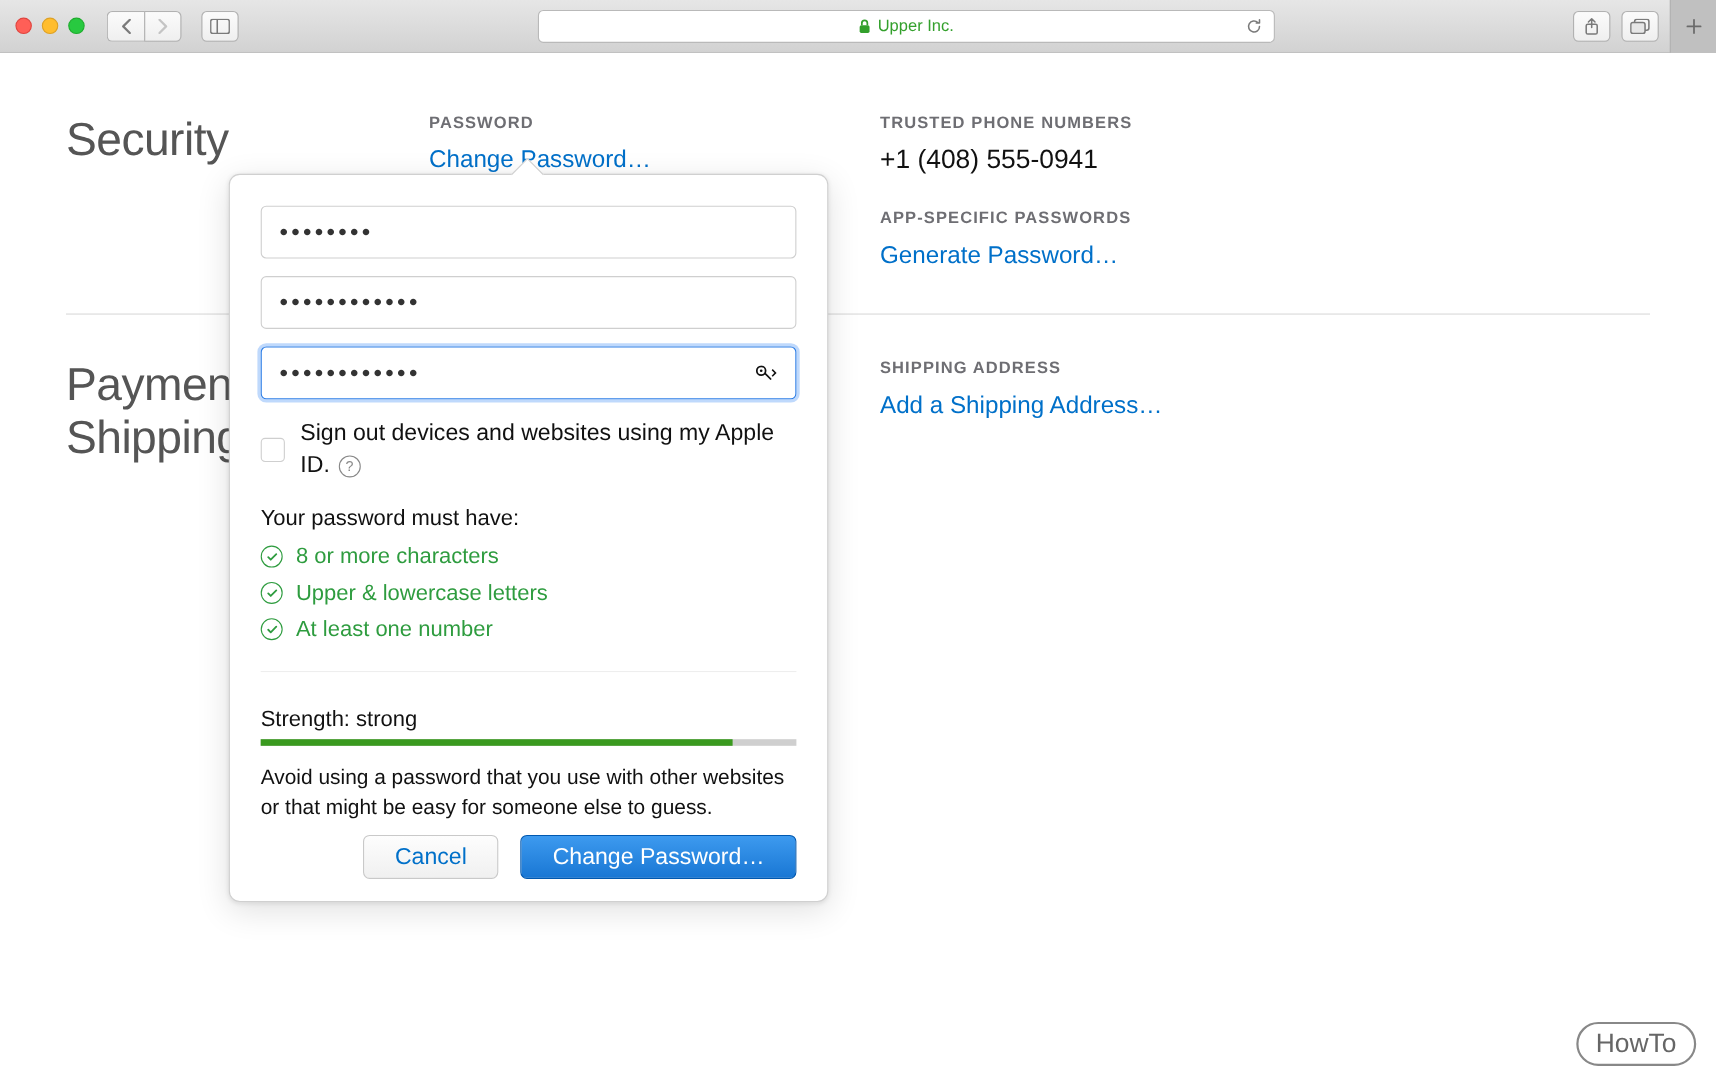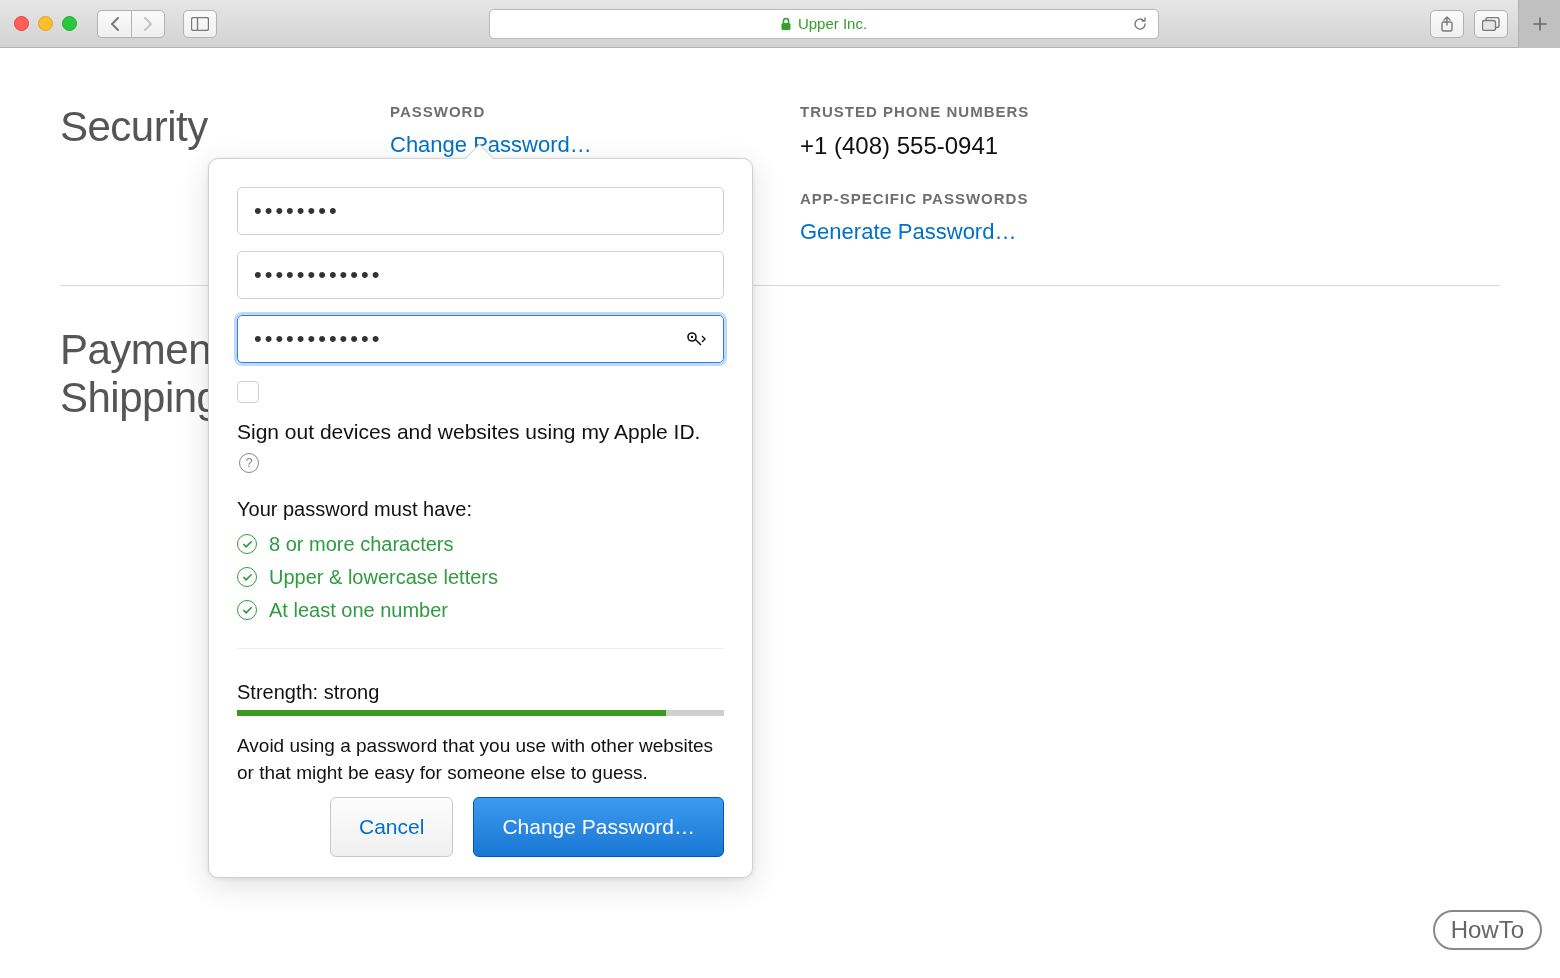--- a/index.html
+++ b/index.html
@@ -177,23 +177,22 @@
     }
     .pw-input.focused {
       border: 1px solid #2f7fe6;
       box-shadow: 0 0 0 3px rgba(0,103,244,0.25);
     }
     .key-icon {
       position:absolute; right:16px; top:50%; transform:translateY(-50%);
       color:#111; font-size:16px;
     }
     .checkbox-row {
-      display:flex; gap:14px; align-items:flex-start;
+      display:flex; gap:14px; align-items:center;
       margin: 10px 0 22px 0;
-      flex-direction: column;
     }
     .chk {
       width:22px;height:22px;border:1px solid #cfcfcf;border-radius:4px;flex-shrink:0; margin-top:2px;
     }
     .chk-label { font-size:21px; color:#111; line-height:1.4;}
     .help-icon {
       display:inline-flex; width:20px;height:20px;border:1.5px solid #888;border-radius:50%;
       align-items:center;justify-content:center;font-size:13px;color:#888;
       vertical-align:middle; margin-left:2px;
     }
@@ -212,30 +211,30 @@
       border-top: 1px solid #eee; padding-top: 32px;
     }
     .strength-bar {
       width:100%;height:6px;background:#cfcfcf; margin-bottom:16px;
       position:relative;
     }
     .strength-fill { position:absolute;left:0;top:0;height:100%;background:#3a9a1f;}
     .advice {font-size:19px;color:#111;line-height:1.45; margin-bottom:10px;}
     .btn-row {display:flex;gap:20px;justify-content:flex-end;}
     .btn {
-      height:60px;padding:0 28px;border-radius:6px;font-size:21px;
+      height:40px;padding:0 28px;border-radius:6px;font-size:21px;
       cursor:pointer; display:flex;align-items:center;justify-content:center;
     }
     .btn-cancel { border:1px solid #c9c9c9;background:linear-gradient(#fdfdfd,#f0f0f0);color:#0070c9;}
     .btn-primary { border:1px solid #0058b0;background:linear-gradient(#3d9aef,#1977d4);color:#fff;min-width:230px;}
 
     .chevron { font-size:16px; color:#0070c9; margin-left:4px;}
 
     .watermark {
-      position:absolute; right:18px; bottom:28px;
+      position:absolute; right:18px; bottom:9px;
       border:2px solid #888; border-radius:20px;
       padding:4px 16px; font-size:24px; color:#666;
       font-weight:400;
     }
     svg { display:block;}
   </style>
 </head>
 <body>
 
 <div class="safari-toolbar">
@@ -313,20 +312,24 @@
       <div class="col-label mt">APP-SPECIFIC PASSWORDS</div>
       <div class="link">Generate Password…</div>
     </div>
   </div>
 
 
   <div class="section payment">
     <div class="section-title">Payment &amp; Shipping</div>
     <div>
       <div class="link" style="margin-top:36px;">Add a Card…</div>
+    </div>
+    <div>
+      <div class="col-label">SHIPPING ADDRESS</div>
+      <div class="link">Add a Shipping Address…</div>
     </div>
     <div></div>
   </div>
 
 </div>
 
 <div class="popover">
   <div class="pw-input">
     <span>••••••••</span>
   </div>

